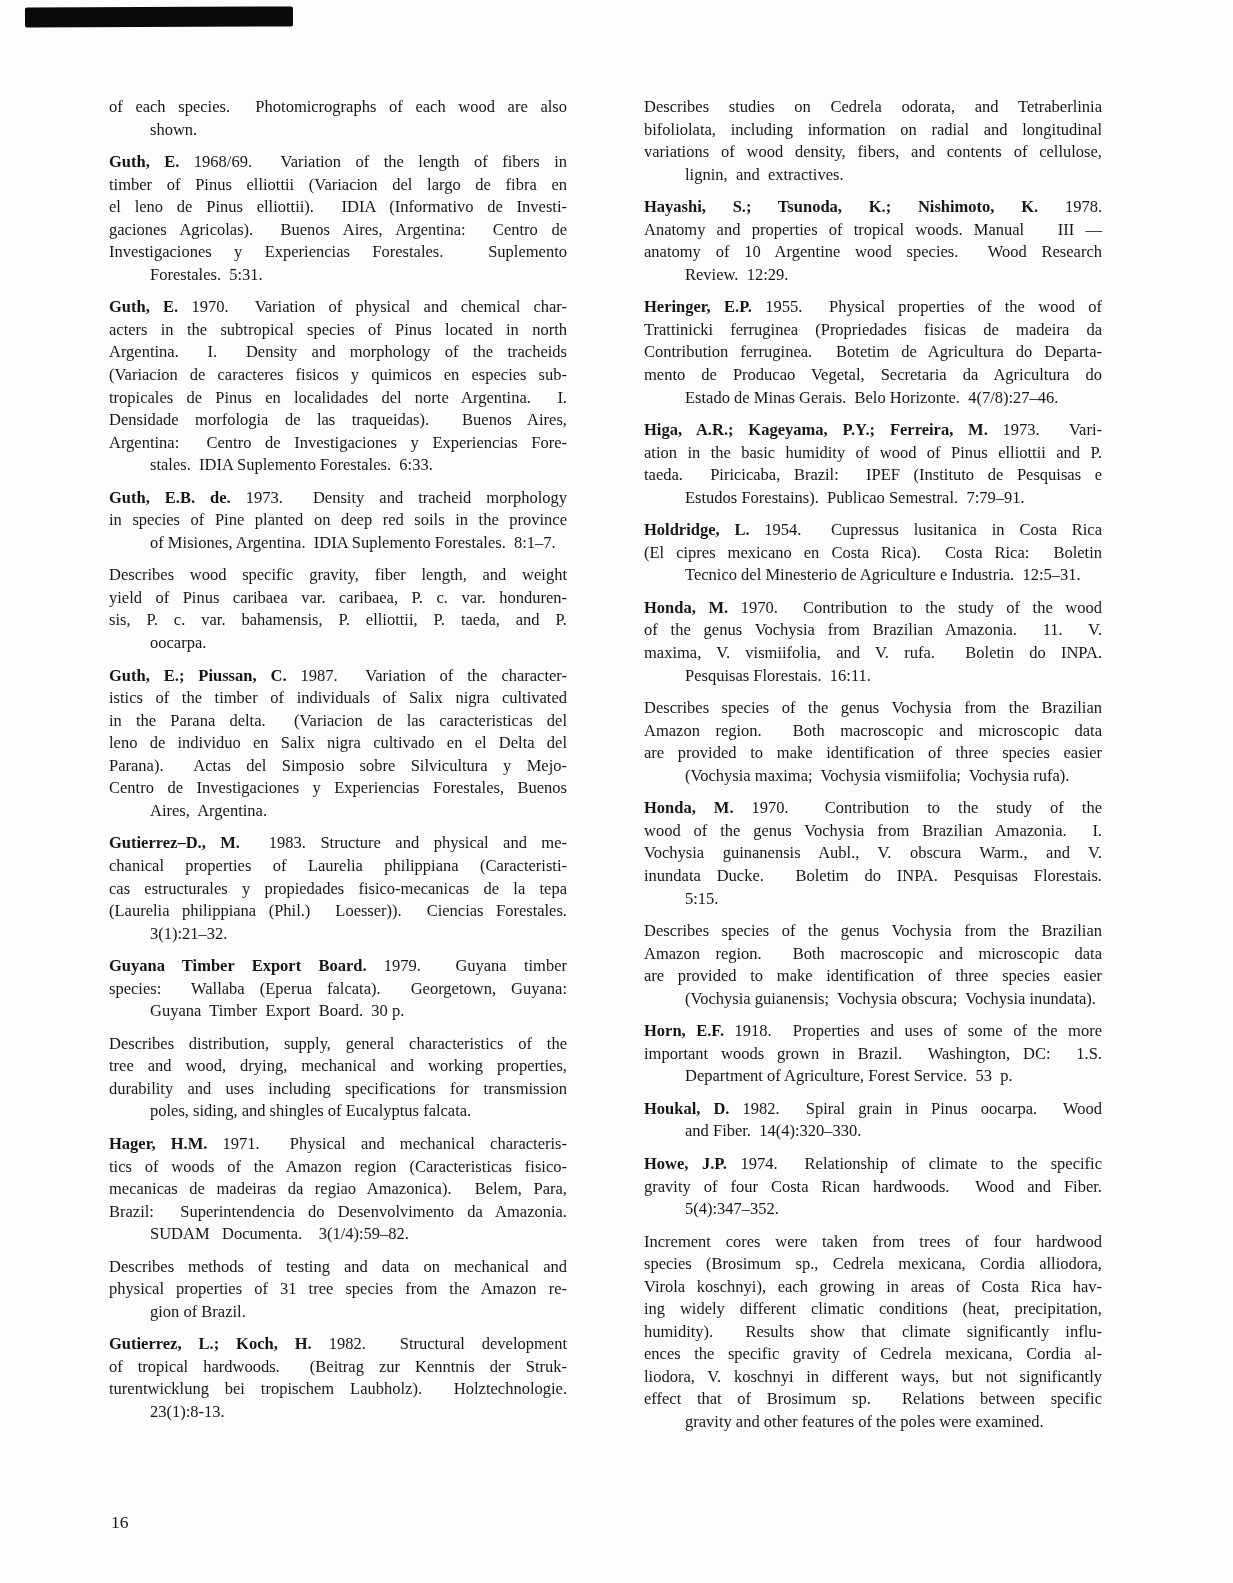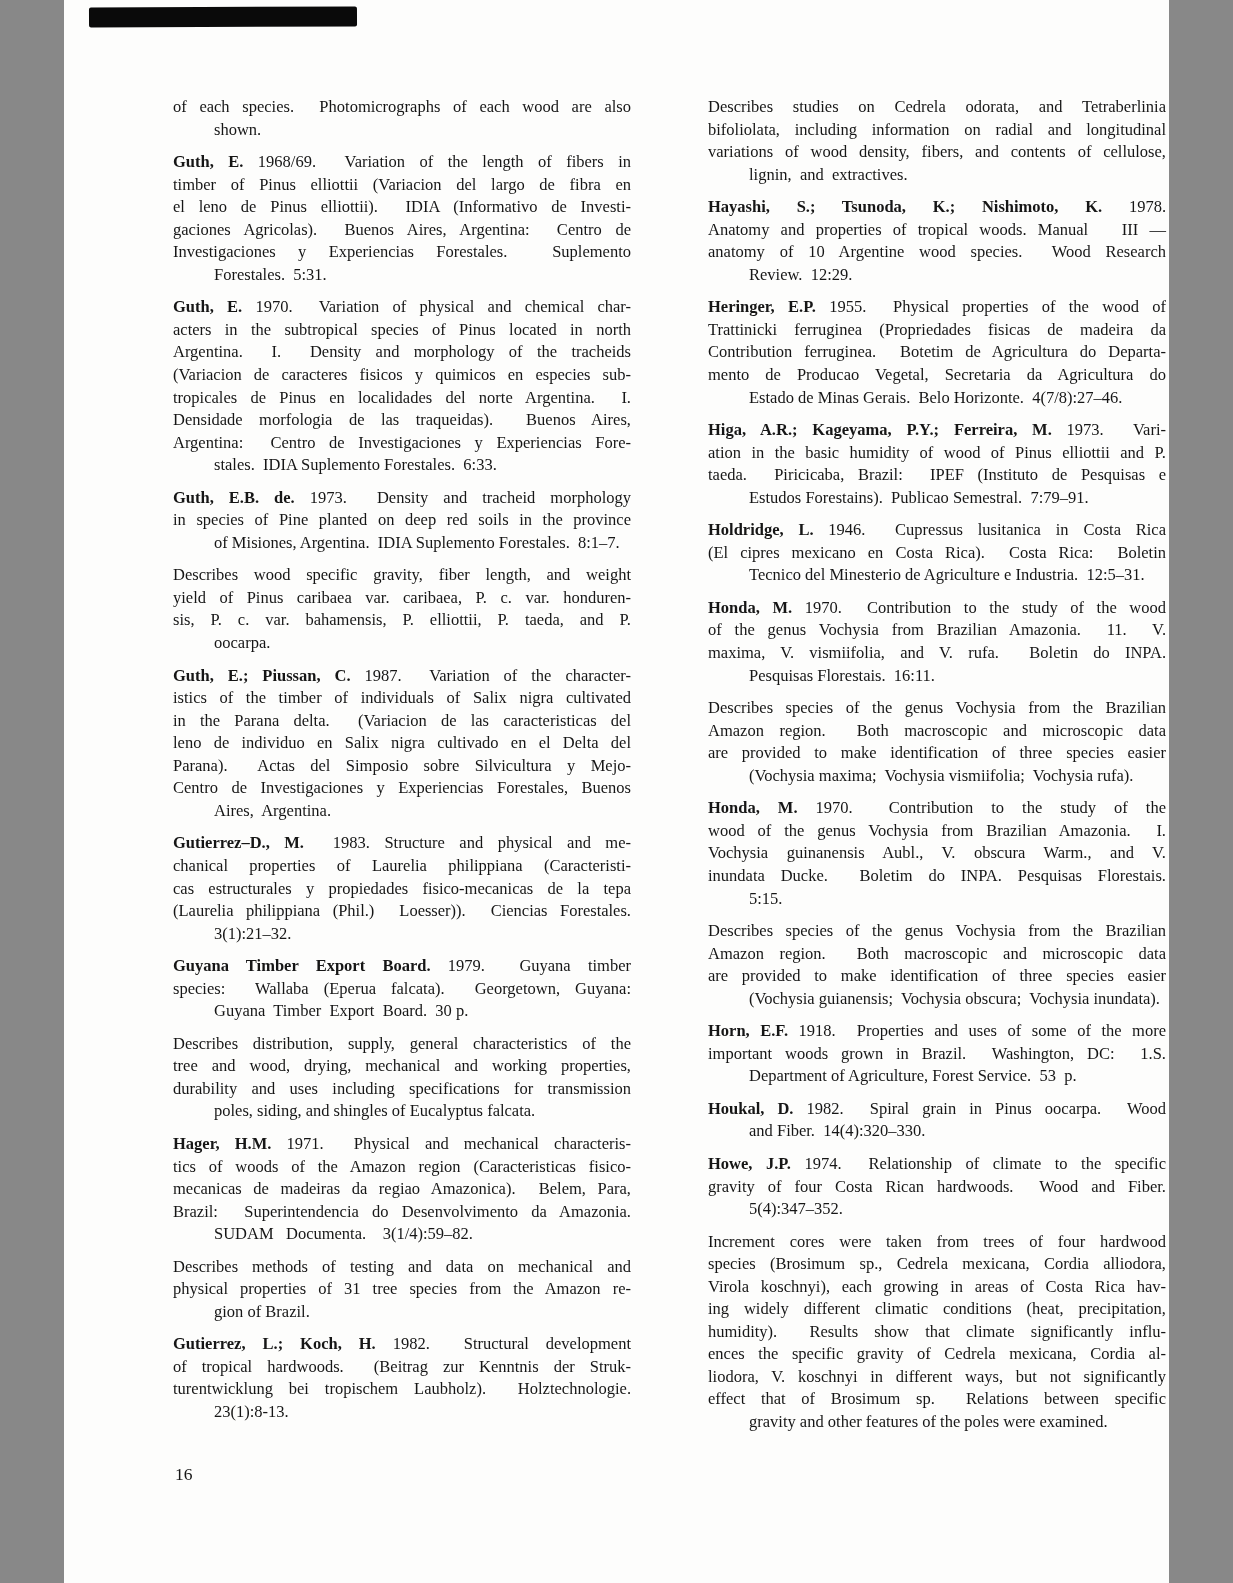--- a/index.html
+++ b/index.html
@@ -1,18 +1,18 @@
 <!DOCTYPE html>
 <html><head>
 <meta charset="utf-8">
 <style>
   html,body { margin:0; padding:0; background:#888; }
   .page {
     position:relative;
-    width:1105px; height:1583px;
+    width:1233px; height:1583px;
     margin:0 auto;
     background:#fdfdfc;
     color:#161616;
     font-family:"Liberation Serif", serif;
     overflow:hidden;
   }
   .scan-bar {
     position:absolute;
     left:25px; top:7px;
     width:268px; height:20px;
@@ -33,21 +33,21 @@
     line-height:22.55px;
     white-space:pre-wrap;
     text-align:justify;
     text-align-last:justify;
   }
   .line.last { text-align-last:left;margin-left:41px; }
   .b { font-weight:bold; }
   .i { }
   .page-number {
     position:absolute;
-    left:111px; top:1464px;
+    left:111px; top:1512px;
     font-size:17.5px;
   }
 </style>
 </head>
 <body>
 
 <div class="page">
   <div class="scan-bar"></div>
   <div class="column col-left">
       <div class="para annotation">
@@ -149,21 +149,21 @@
         <div class="line"><span>mento de Producao Vegetal, Secretaria da Agricultura do</span></div>
         <div class="line last"><span>Estado de Minas Gerais.  Belo Horizonte.  4(7/8):27–46.</span></div>
       </div>
       <div class="para entry">
         <div class="line"><span class="b">Higa, A.R.; Kageyama, P.Y.; Ferreira, M.</span><span> 1973.  Vari-</span></div>
         <div class="line"><span>ation in the basic humidity of wood of </span><span class="i">Pinus elliottii</span><span> and </span><span class="i">P.</span></div>
         <div class="line"><span class="i">taeda.</span><span>  Piricicaba, Brazil:  IPEF (Instituto de Pesquisas e</span></div>
         <div class="line last"><span>Estudos Forestains).  Publicao Semestral.  7:79–91.</span></div>
       </div>
       <div class="para entry">
-        <div class="line"><span class="b">Holdridge, L.</span><span> 1946.  </span><span class="i">Cupressus lusitanica</span><span> in Costa Rica</span></div>
+        <div class="line"><span class="b">Holdridge, L.</span><span> 1954.  </span><span class="i">Cupressus lusitanica</span><span> in Costa Rica</span></div>
         <div class="line"><span>(El cipres mexicano en Costa Rica).  Costa Rica:  Boletin</span></div>
         <div class="line last"><span>Tecnico del Minesterio de Agriculture e Industria.  12:5–31.</span></div>
       </div>
       <div class="para entry">
         <div class="line"><span class="b">Honda, M.</span><span> 1970.  Contribution to the study of the wood</span></div>
         <div class="line"><span>of the genus </span><span class="i">Vochysia</span><span> from Brazilian Amazonia.  11.  </span><span class="i">V.</span></div>
         <div class="line"><span class="i">maxima, V. vismiifolia,</span><span> and </span><span class="i">V. rufa.</span><span>  Boletin do INPA.</span></div>
         <div class="line last"><span>Pesquisas Florestais.  16:11.</span></div>
       </div>
       <div class="para annotation">

